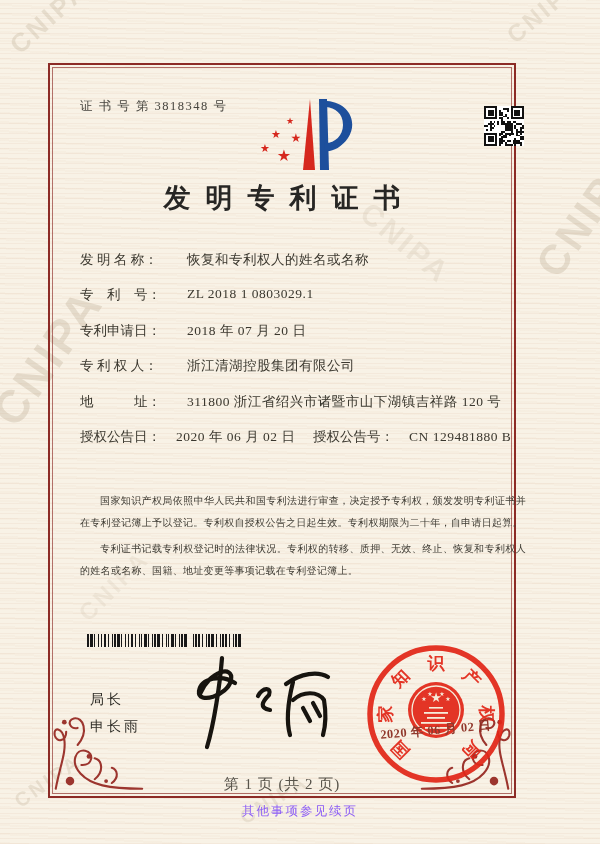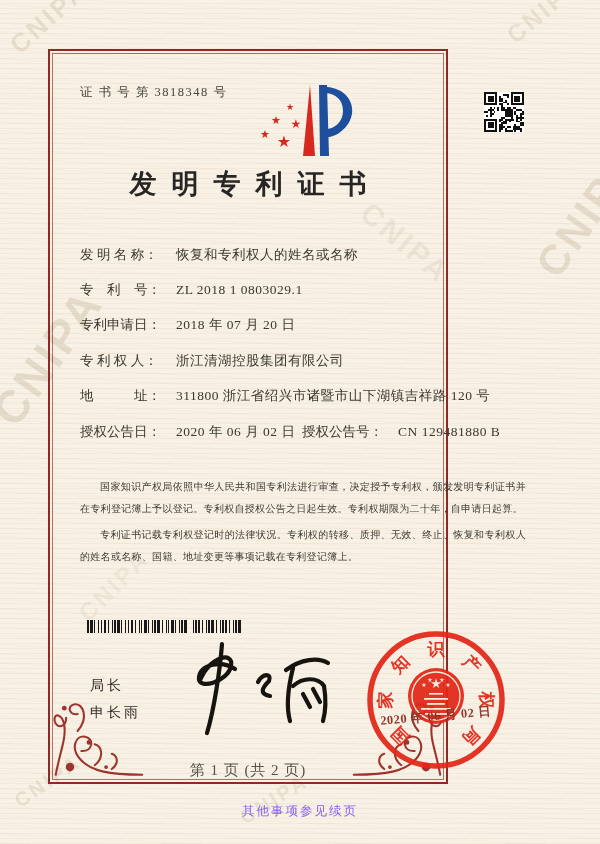--- a/index.html
+++ b/index.html
@@ -27,21 +27,21 @@
   .wm2{left:2px;top:2px;font-size:26px;opacity:.28;transform:rotate(-42deg);}
   .wm3{left:352px;top:226px;font-size:30px;opacity:.18;transform:rotate(40deg);}
   .wm4{left:516px;top:190px;font-size:42px;opacity:.30;transform:rotate(-55deg);}
   .wm5{left:500px;top:-4px;font-size:24px;opacity:.25;transform:rotate(-40deg);}
   .wm6{left:236px;top:788px;font-size:20px;opacity:.22;transform:rotate(-32deg);}
   .wm7{left:10px;top:770px;font-size:20px;opacity:.25;transform:rotate(-35deg);}
   .wm8{left:70px;top:572px;font-size:24px;opacity:.15;transform:rotate(-45deg);}
 
   .frame{
     position:absolute;z-index:2;
-    left:48px;top:49px;width:400px;height:735px;
+    left:48px;top:63px;width:468px;height:735px;
     border:2.5px solid #8c2b26;
     box-sizing:border-box;
   }
   .frame::after{
     content:"";position:absolute;inset:2px;
     border:1px solid rgba(140,43,38,.65);
     pointer-events:none;
   }
 
   .abs{position:absolute;z-index:3;}
@@ -52,21 +52,21 @@
   }
   .logo{left:205px;top:30px;}
   .qr{left:434px;top:41px;}
   .title{
     left:0;right:0;top:115px;text-align:center;
     font-size:27px;font-weight:bold;color:#272624;
     letter-spacing:15px;text-indent:15px;
   }
 
   .fields{left:30px;top:186px;width:450px;color:#3b382f;}
-  .frow{height:35.4px;display:flex;align-items:center;font-size:13.5px;white-space:nowrap;}
+  .frow{height:35.4px;display:flex;align-items:flex-start;font-size:13.5px;white-space:nowrap;gap:11px;}
   .flabel{flex:none;min-width:96px;}
   .fvalue{letter-spacing:.5px;}
   .fpair{display:flex;align-items:center;}
   .fpair.first{width:222px;flex:none;}
 
   .paras{left:30px;top:425px;width:446px;color:#3e3b33;}
   .paras p{
     margin:0 0 5px 0;font-size:10px;line-height:21.5px;
     text-align:justify;text-indent:2em;letter-spacing:.3px;
   }

